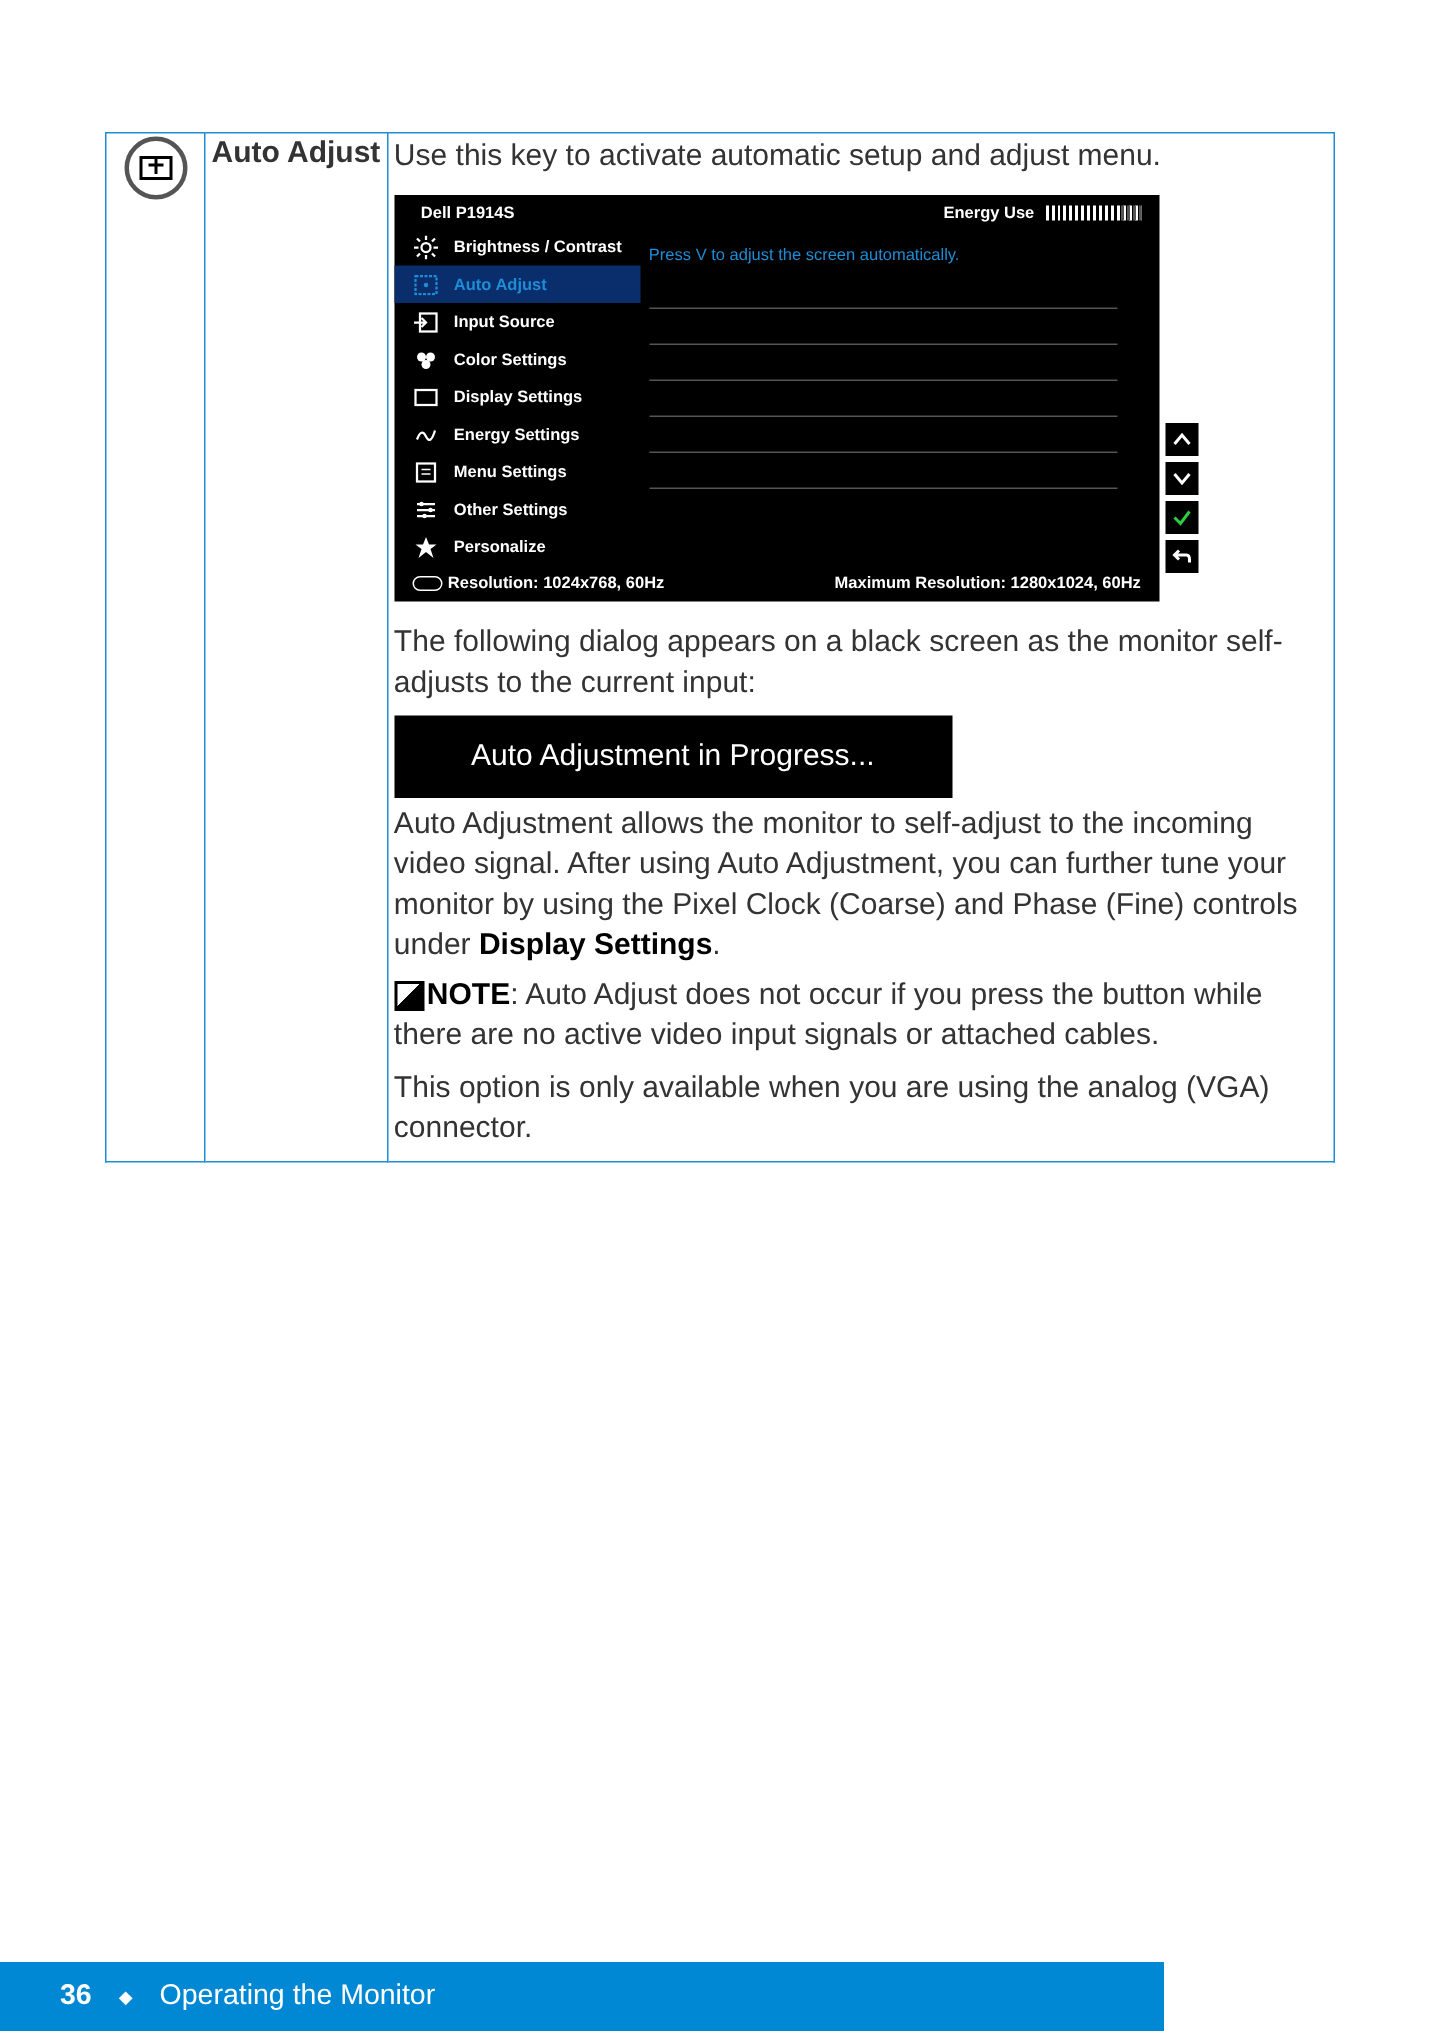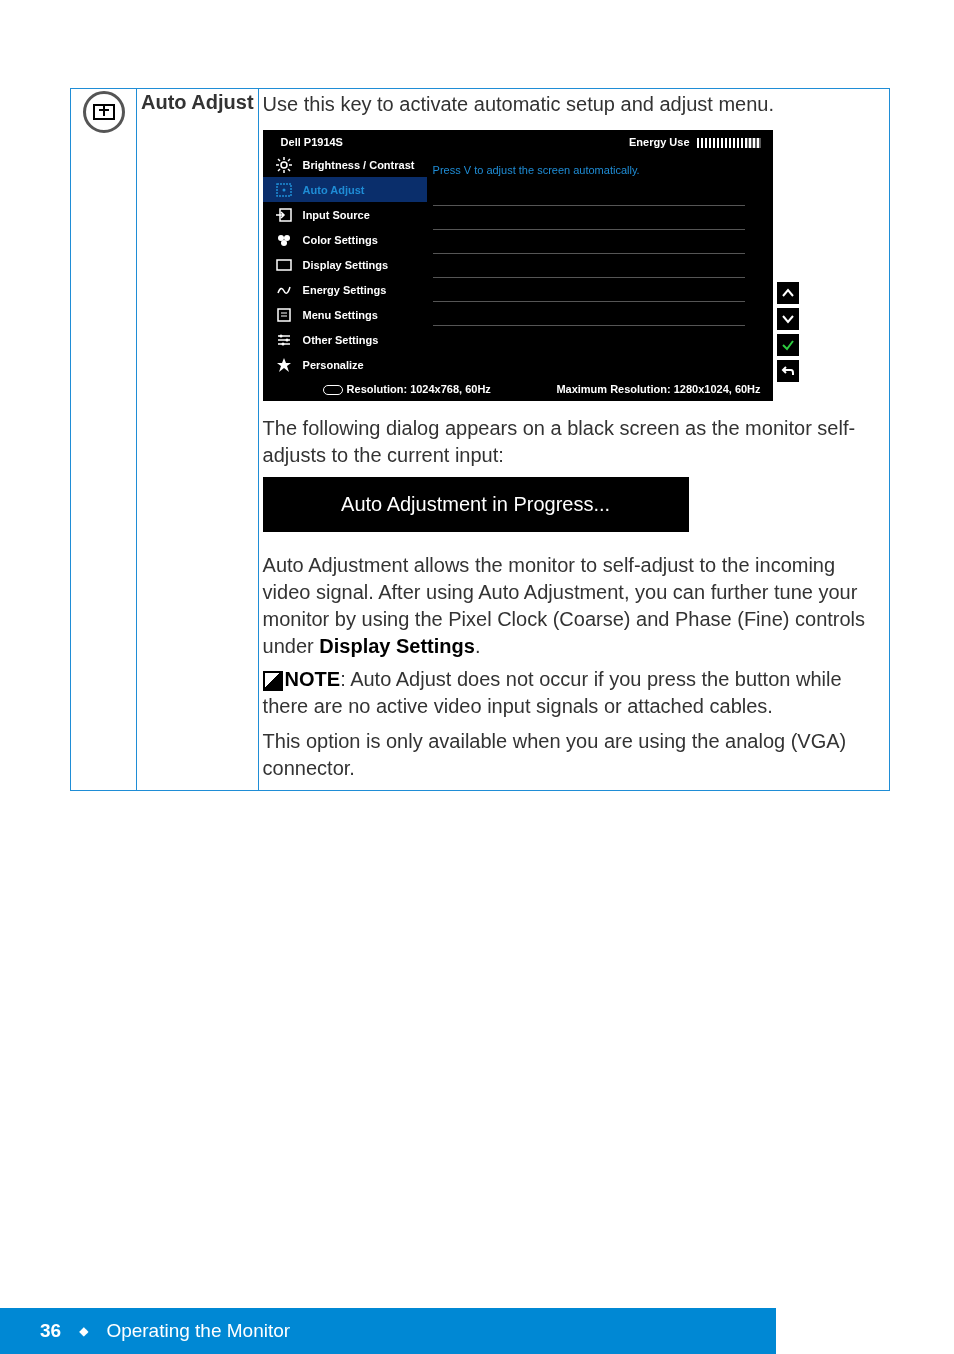--- a/index.html
+++ b/index.html
@@ -88,32 +88,31 @@
   .mi { color:#fff; }
   .osd-line {
     height:24px; border-bottom:1px solid #555;
     margin-right:10px;
   }
   .osd-line.first { border:none; height:8px;}
   .osd-footer {
     display:flex; justify-content:space-between;
     font-size:11px; font-weight:700; color:#fff;
     padding:6px 12px 0 12px;
-    margin-left:48px;
   }
   .res-icon {
     width:20px; height:10px; border:1px solid #fff; border-radius:5px;
     display:inline-block; margin-right:4px; vertical-align:middle;
     position:relative;
   }
   .desc-cell p { margin-bottom:6px; line-height:1.35; color:#333; font-size:20px;}
   .progress-box {
-    width:426px; background:#000; color:#fff;
+    width:372px; background:#000; color:#fff;
     font-size:20px; padding:16px 10px; text-align:center;
-    margin:8px 0 20px 0;
+    margin:8px 0 4px 0;
   }
   .note-icon {
     width:20px; height:20px; display:inline-block;
     background:#000; vertical-align:middle; margin-right:2px;
     position:relative;
   }
   .note-icon::after{
     content:""; position:absolute; left:2px; top:2px; width:16px; height:16px;
     background: linear-gradient(135deg, #fff 45%, transparent 45%);
   }

